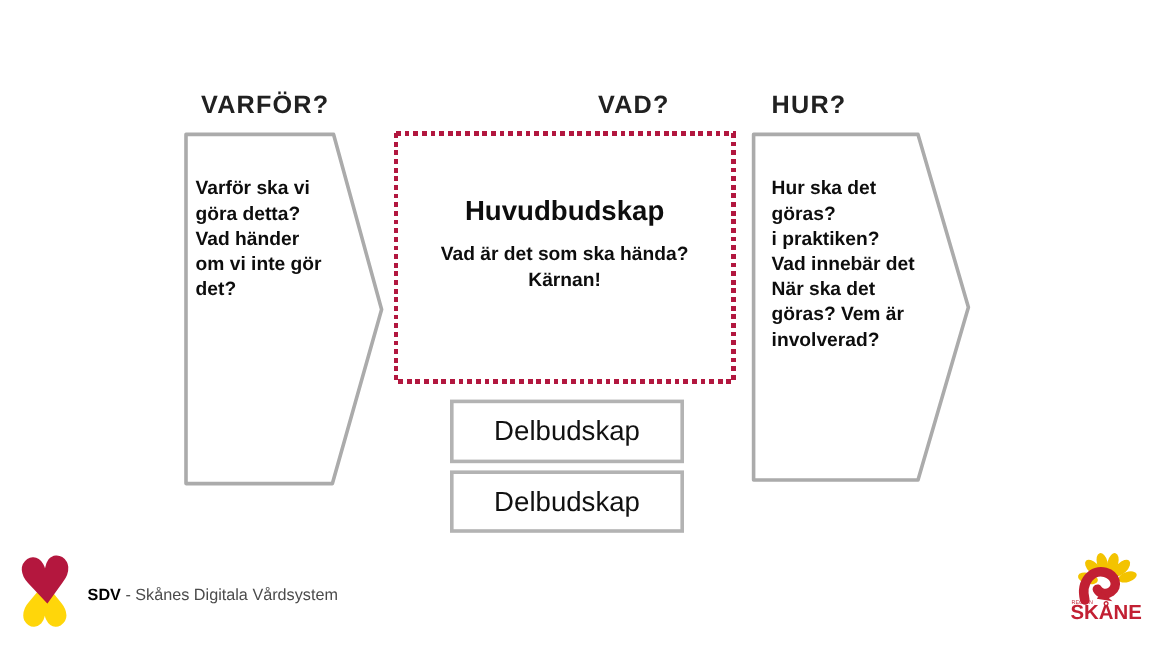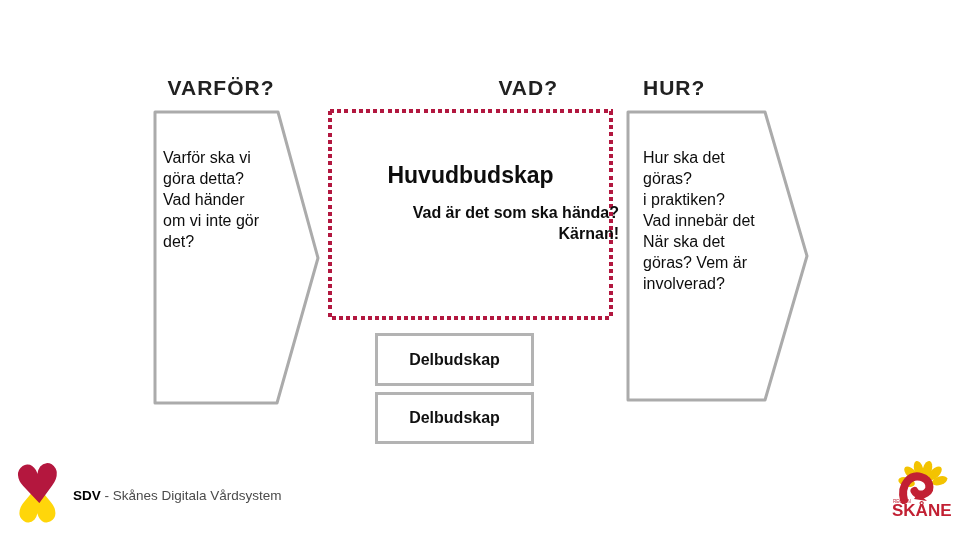--- a/index.html
+++ b/index.html
@@ -12,36 +12,36 @@
     letter-spacing:1px;color:#212121;white-space:nowrap;
   }
   .heading.h-varfor{left:150px;width:142px;text-align:center;}
   .heading.h-vad{left:417px;width:141px;text-align:right;}
   .heading.h-hur{left:643px;}
   svg.shape{position:absolute;}
   .pent-left{left:150px;top:108px;}
   .pent-right{left:623px;top:108px;}
   .dashed-box{left:326px;top:107px;}
   .body-text{
-    position:absolute;font-size:16px;font-weight:400;line-height:21px;color:#0d0d0d;
+    position:absolute;font-size:16px;font-weight:700;line-height:21px;color:#0d0d0d;
   }
   .body-text.t-varfor{left:163px;top:147px;width:120px;}
   .body-text.t-hur{left:643px;top:147px;width:132px;}
   .main-title{
     position:absolute;left:330px;top:162px;width:281px;text-align:center;
     font-size:23px;font-weight:700;color:#0d0d0d;
   }
   .main-question{
-    position:absolute;left:322px;top:202px;width:297px;text-align:right;
+    position:absolute;left:322px;top:202px;width:297px;text-align:center;
     font-size:16px;font-weight:700;line-height:21px;color:#0d0d0d;
   }
   .sub-box{
-    position:absolute;left:375px;width:159px;box-sizing:border-box;
+    position:absolute;left:375px;width:195px;box-sizing:border-box;
     border:3px solid #B3B3B3;background:#fff;display:flex;align-items:center;justify-content:center;
-    font-size:16px;font-weight:700;color:#111;
+    font-size:23px;font-weight:400;color:#111;
   }
   .sub-box.b1{top:333px;height:53px;}
   .sub-box.b2{top:392px;height:52px;}
   
   .sdv-logo{position:absolute;left:10px;top:452px;width:62px;height:80px;}
   .heart{position:absolute;font-family:"DejaVu Sans",sans-serif;line-height:1;}
   .heart-red{left:4px;top:6px;font-size:54px;color:#B4173E;z-index:2;transform:rotate(-4deg);}
   .heart-yellow{left:5px;top:26px;font-size:50px;color:#FFD60A;z-index:1;transform:rotate(180deg);}
   .sdv-text{
     position:absolute;left:73px;top:488px;font-size:13.5px;color:#4B4B4B;white-space:nowrap;

